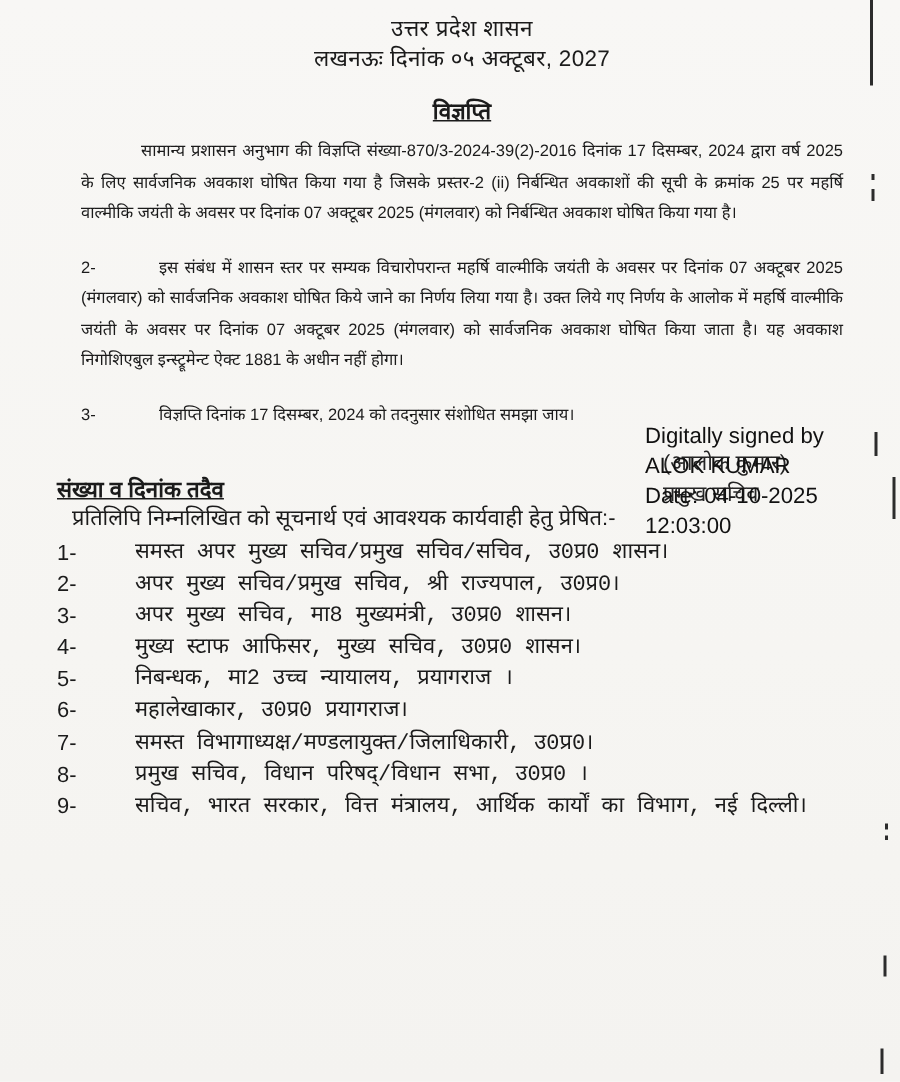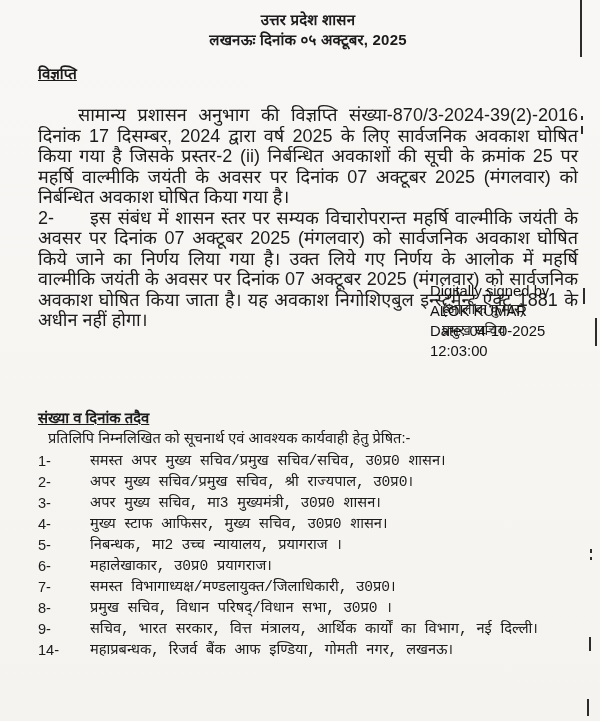--- a/index.html
+++ b/index.html
@@ -8,41 +8,41 @@
     background:#f7f6f4;
     color:#1b1b1b;
     font-family:"Liberation Sans","DejaVu Sans",sans-serif;
   }
   .page{
     position:relative;width:600px;height:721px;
     background:linear-gradient(180deg,#f8f7f5 0%,#f6f5f2 60%,#f4f3f0 100%);
     box-sizing:border-box;
     padding:10px 22px 0 38px;
   }
-  .hdr{text-align:center;font-weight:bold;font-size:15px;line-height:20px;letter-spacing:.2px;}
+  .hdr{text-align:center;font-weight:normal;font-size:15px;line-height:20px;letter-spacing:.2px;}
   .doc-title{
-    text-align:left;font-weight:bold;font-size:15px;margin-top:13px;margin-bottom:22px;
+    text-align:center;font-weight:bold;font-size:15px;margin-top:13px;margin-bottom:8px;
   }
   .doc-title span{text-decoration:underline;}
   .para{
-    font-size:18px;line-height:20.5px;text-align:justify;margin:0;
+    font-size:11px;line-height:20.5px;text-align:justify;margin:16px;
   }
   .para.first{text-indent:40px;margin-top:2px;}
   .pnum{display:inline-block;width:52px;text-indent:0;}
   .sig-zone{position:absolute;left:430px;top:281px;width:170px;height:88px;}
   .sig-hindi{
     position:absolute;left:12px;top:18px;width:160px;
     font-size:14.5px;line-height:21px;color:#242424;
   }
   .sig-digital{
     position:absolute;left:0;top:0;width:175px;
     font-size:14.8px;line-height:20px;color:#111;
   }
   .dist-head{
-    font-weight:bold;font-size:14.8px;margin-top:76px;
+    font-weight:bold;font-size:14.8px;margin-top:28px;
   }
   .dist-head span{text-decoration:underline;}
   .dist-intro{
     font-size:14.6px;line-height:20px;margin-top:1px;padding-left:10px;
   }
   .dist-list{margin-top:3px;}
   .dist-row{
     display:flex;align-items:flex-start;
     font-size:14.6px;line-height:21.1px;
   }
@@ -59,35 +59,38 @@
   .a8{left:589px;top:637px;height:14px;}
   .a9{left:587px;top:699px;height:17px;}
 </style>
 </head>
 <body>
 
 <div class="page">
 
   <div class="hdr">
     <div>उत्तर प्रदेश शासन</div>
-    <div>लखनऊः दिनांक ०५ अक्टूबर, 2025</div>
+    <div>लखनऊः दिनांक ०५ अक्टूबर, 2027</div>
   </div>
 
   <div class="doc-title">
     <span>विज्ञप्ति</span>
   </div>
 
   <p class="para first">
     <span>सामान्य प्रशासन अनुभाग की विज्ञप्ति संख्या-870/3-2024-39(2)-2016 दिनांक 17 दिसम्बर, 2024 द्वारा वर्ष 2025 के लिए सार्वजनिक अवकाश घोषित किया गया है जिसके प्रस्तर-2 (ii) निर्बन्धित अवकाशों की सूची के क्रमांक 25 पर महर्षि वाल्मीकि जयंती के अवसर पर दिनांक 07 अक्टूबर 2025 (मंगलवार) को निर्बन्धित अवकाश घोषित किया गया है।</span>
   </p>
 
   <p class="para">
     <span class="pnum">2-</span><span>इस संबंध में शासन स्तर पर सम्यक विचारोपरान्त महर्षि वाल्मीकि जयंती के अवसर पर दिनांक 07 अक्टूबर 2025 (मंगलवार) को सार्वजनिक अवकाश घोषित किये जाने का निर्णय लिया गया है। उक्त लिये गए निर्णय के आलोक में महर्षि वाल्मीकि जयंती के अवसर पर दिनांक 07 अक्टूबर 2025 (मंगलवार) को सार्वजनिक अवकाश घोषित किया जाता है। यह अवकाश निगोशिएबुल इन्स्ट्रूमेन्ट ऐक्ट 1881 के अधीन नहीं होगा।</span>
   </p>
 
+  <p class="para">
+    <span class="pnum">3-</span><span>विज्ञप्ति दिनांक 17 दिसम्बर, 2024 को तदनुसार संशोधित समझा जाय।</span>
+  </p>
 
   <div class="sig-zone">
     <div class="sig-hindi">
       <div>(आलोक कुमार)</div>
       <div>प्रमुख सचिव</div>
     </div>
     <div class="sig-digital">
       <div>Digitally signed by</div>
       <div>ALOK KUMAR</div>
       <div>Date: 04-10-2025</div>
@@ -104,21 +107,21 @@
       <div class="dist-row">
         <span class="dist-num">1-</span>
         <span class="dist-text">समस्त अपर मुख्य सचिव/प्रमुख सचिव/सचिव, उ0प्र0 शासन।</span>
       </div>
       <div class="dist-row">
         <span class="dist-num">2-</span>
         <span class="dist-text">अपर मुख्य सचिव/प्रमुख सचिव, श्री राज्यपाल, उ0प्र0।</span>
       </div>
       <div class="dist-row">
         <span class="dist-num">3-</span>
-        <span class="dist-text">अपर मुख्य सचिव, मा3 मुख्यमंत्री, उ0प्र0 शासन।</span>
+        <span class="dist-text">अपर मुख्य सचिव, मा8 मुख्यमंत्री, उ0प्र0 शासन।</span>
       </div>
       <div class="dist-row">
         <span class="dist-num">4-</span>
         <span class="dist-text">मुख्य स्टाफ आफिसर, मुख्य सचिव, उ0प्र0 शासन।</span>
       </div>
       <div class="dist-row">
         <span class="dist-num">5-</span>
         <span class="dist-text">निबन्धक, मा2 उच्च न्यायालय, प्रयागराज ।</span>
       </div>
       <div class="dist-row">
@@ -130,24 +133,20 @@
         <span class="dist-text">समस्त विभागाध्यक्ष/मण्डलायुक्त/जिलाधिकारी, उ0प्र0।</span>
       </div>
       <div class="dist-row">
         <span class="dist-num">8-</span>
         <span class="dist-text">प्रमुख सचिव, विधान परिषद्/विधान सभा, उ0प्र0 ।</span>
       </div>
       <div class="dist-row">
         <span class="dist-num">9-</span>
         <span class="dist-text">सचिव, भारत सरकार, वित्त मंत्रालय, आर्थिक कार्यों का विभाग, नई दिल्ली।</span>
       </div>
-      <div class="dist-row">
-        <span class="dist-num">14-</span>
-        <span class="dist-text">महाप्रबन्धक, रिजर्व बैंक आफ इण्डिया, गोमती नगर, लखनऊ।</span>
-      </div>
     </div>
 
   <div class="artifact a1"></div>
   <div class="artifact a2"></div>
   <div class="artifact a3"></div>
   <div class="artifact a4"></div>
   <div class="artifact a5"></div>
   <div class="artifact a6"></div>
   <div class="artifact a7"></div>
   <div class="artifact a8"></div>

